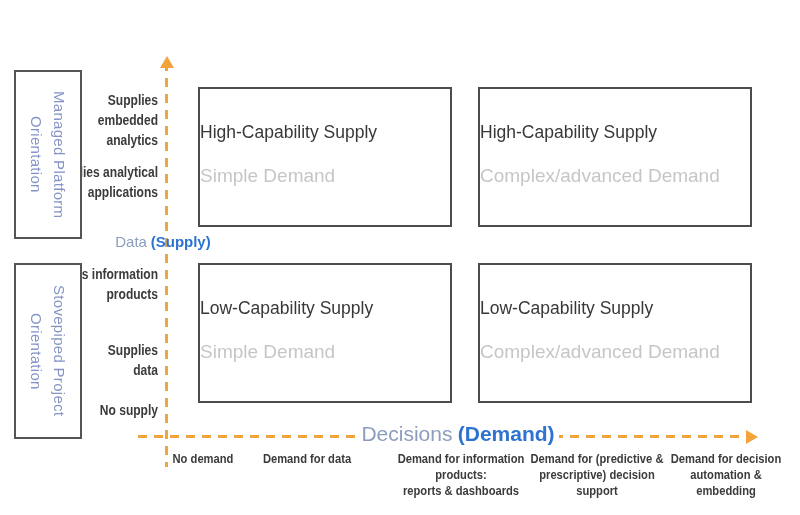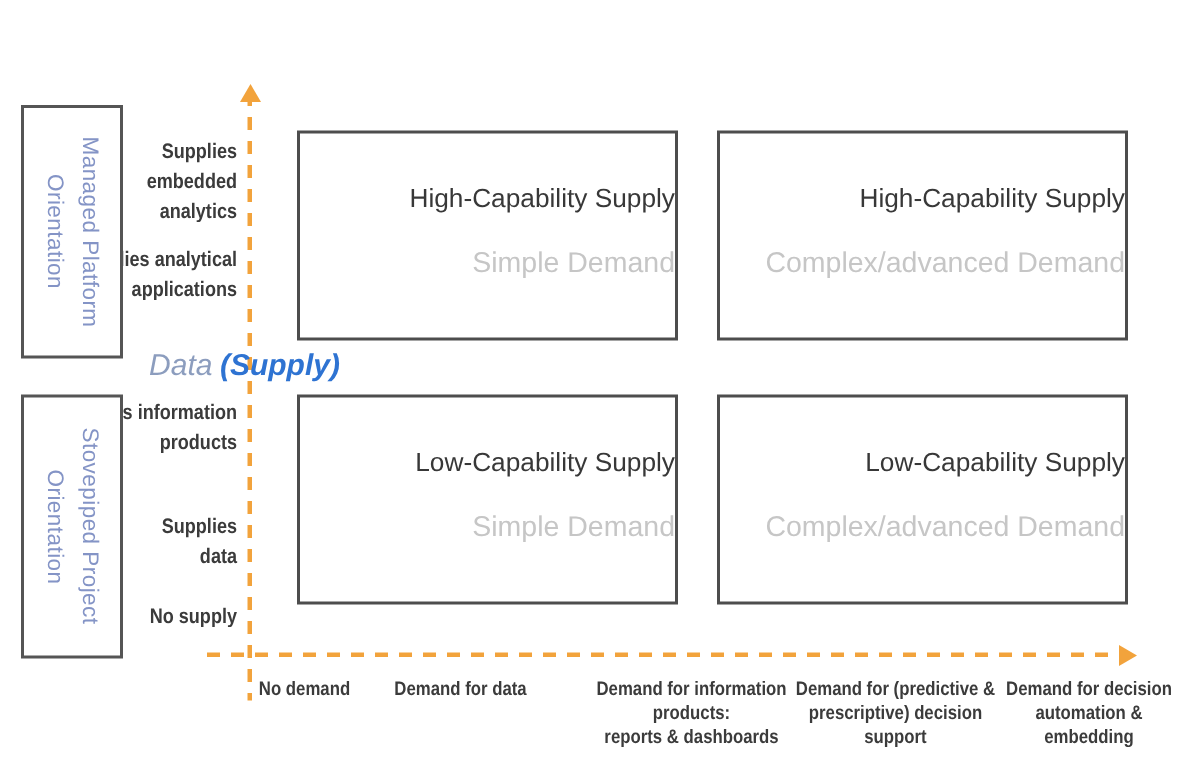--- a/index.html
+++ b/index.html
@@ -15,34 +15,34 @@
     border-bottom:12px solid #F2A33C; z-index:1; }
   .hline { position:absolute; left:138px; top:435px; width:610px; height:3px;
     background:repeating-linear-gradient(90deg,#F2A33C 0 9px,transparent 9px 16px); z-index:1; }
   .arrow-right { position:absolute; left:746px; top:430px; width:0; height:0;
     border-top:7px solid transparent; border-bottom:7px solid transparent;
     border-left:12px solid #F2A33C; z-index:1; }
   
   .axis-title { position:absolute; text-align:center; white-space:nowrap; z-index:2; }
   .axis-title .main { color:#8C9DBE; font-weight:400; }
   .axis-title .paren { color:#2E73D2; font-weight:700; margin-left:.25em; }
-  .axis-title.supply { left:95px; top:233px; width:136px; font-size:20px;font-style:italic; }
+  .axis-title.supply { left:95px; top:233px; width:136px; font-size:15px; }
   .axis-title.demand { left:357px; top:420px; width:202px; font-size:21px;
     background:#ffffff; padding:2px 0 4px 0; }
   
   .ylab { position:absolute; left:0; width:158px; text-align:right;
     font-weight:700; font-size:14px; line-height:20px; color:#3b3b3b;
     transform:scaleX(.86); transform-origin:100% 50%; z-index:2; white-space:nowrap; }
   
   .xlab { position:absolute; top:451px; text-align:center;
     font-weight:700; font-size:13px; line-height:16px; color:#3b3b3b;
     transform:scaleX(.86); transform-origin:50% 0; z-index:2; white-space:nowrap; }
   
   .quad { position:absolute; background:#ffffff; border:2px solid #4d4d4d;
-    text-align:right; z-index:2; }
+    text-align:left; z-index:2; }
   .quad .title { margin-top:33px; font-size:17.5px; color:#383838; }
   .quad .sub { margin-top:22px; font-size:19px; color:#c6c6c6; }
   .quad.tl { left:198px; top:87px;  width:250px; height:136px; }
   .quad.tr { left:478px; top:87px;  width:270px; height:136px; }
   .quad.bl { left:198px; top:263px; width:250px; height:136px; }
   .quad.br { left:478px; top:263px; width:270px; height:136px; }
   
   .obox { position:absolute; left:14px; width:64px; background:#ffffff;
     border:2px solid #555555; display:flex; align-items:center; justify-content:center; z-index:3; }
   .obox.a { top:70px;  height:165px; }
@@ -55,20 +55,23 @@
 
 <div class="canvas">
 
   <div class="vline"></div>
   <div class="arrow-up"></div>
   <div class="hline"></div>
   <div class="arrow-right"></div>
 
   <div class="axis-title supply">
     <span class="main">Data</span><span class="paren">(Supply)</span>
+  </div>
+  <div class="axis-title demand">
+    <span class="main">Decisions</span><span class="paren">(Demand)</span>
   </div>
 
   <div class="ylab" style="top:90px">
     <div>Supplies</div>
     <div>embedded</div>
     <div>analytics</div>
   </div>
   <div class="ylab" style="top:162px">
     <div>Supplies analytical</div>
     <div>applications</div>

